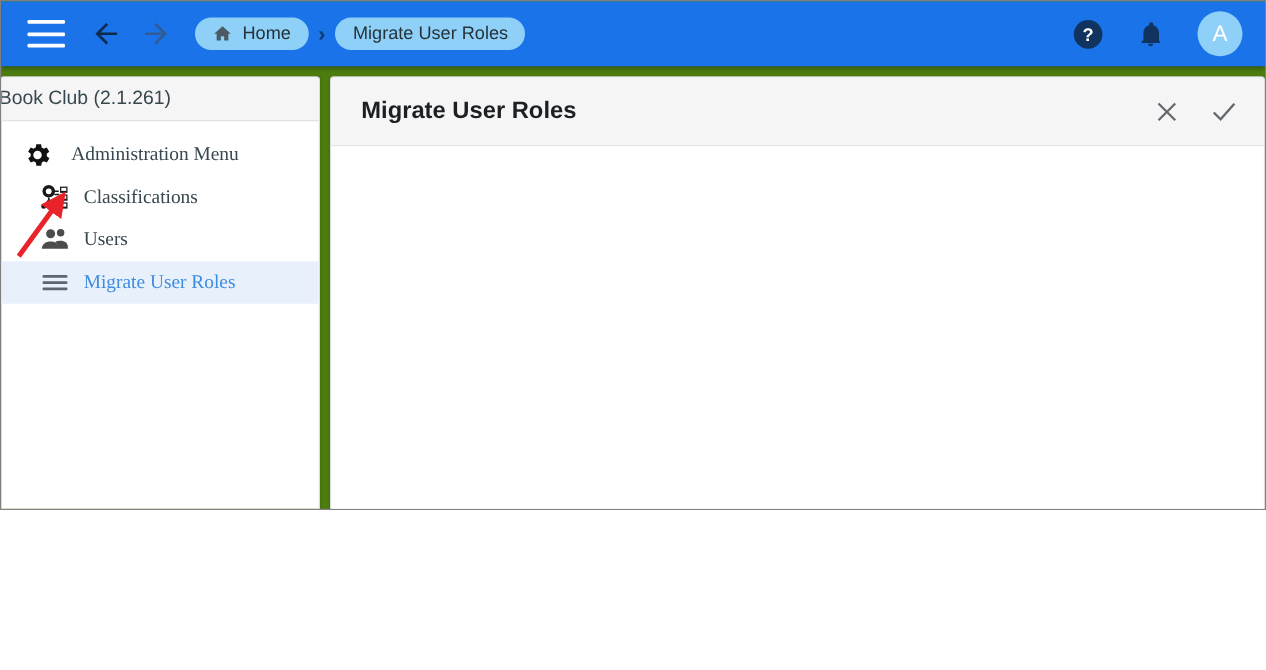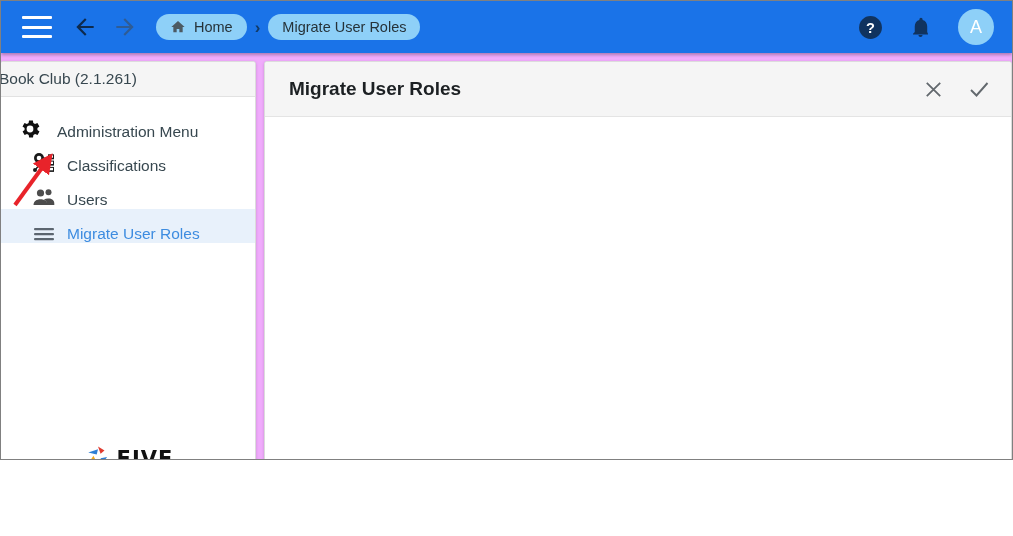--- a/index.html
+++ b/index.html
@@ -6,22 +6,22 @@
   html, body {
     width: 1013px;
     height: 536px;
     overflow: hidden;
     font-family: "Liberation Sans", sans-serif;
     background: #ffffff;
   }
   #app {
     position: relative;
     width: 1013px;
-    height: 460px;
-    background: #f0abfc;
+    height: 408px;
+    background: #4d7c0f;
     border: 1px solid #808080;
     overflow: hidden;
   }
 
   
   #topbar {
     position: absolute;
     left: 0; top: 0;
     width: 1011px;
     height: 52px;
@@ -132,23 +132,24 @@
     font-size: 15.5px;
     color: #37474f;
     border-bottom: 1px solid #e2e2e2;
   }
   #sidebar-title span { margin-left: -2px; }
 
   .menu { padding-top: 10px; }
   .menu-item {
     height: 34px;
     display: flex;
-    align-items: flex-end;
+    align-items: center;
     cursor: pointer;
     padding-left: 12px;
+    font-family: Liberation Serif, serif;
   }
   .menu-item.active { background: #e8f1fb; }
   .mi-icon {
     width: 34px;
     min-width: 34px;
     display: flex;
     align-items: center;
     justify-content: center;
     margin-right: 10px;
   }

